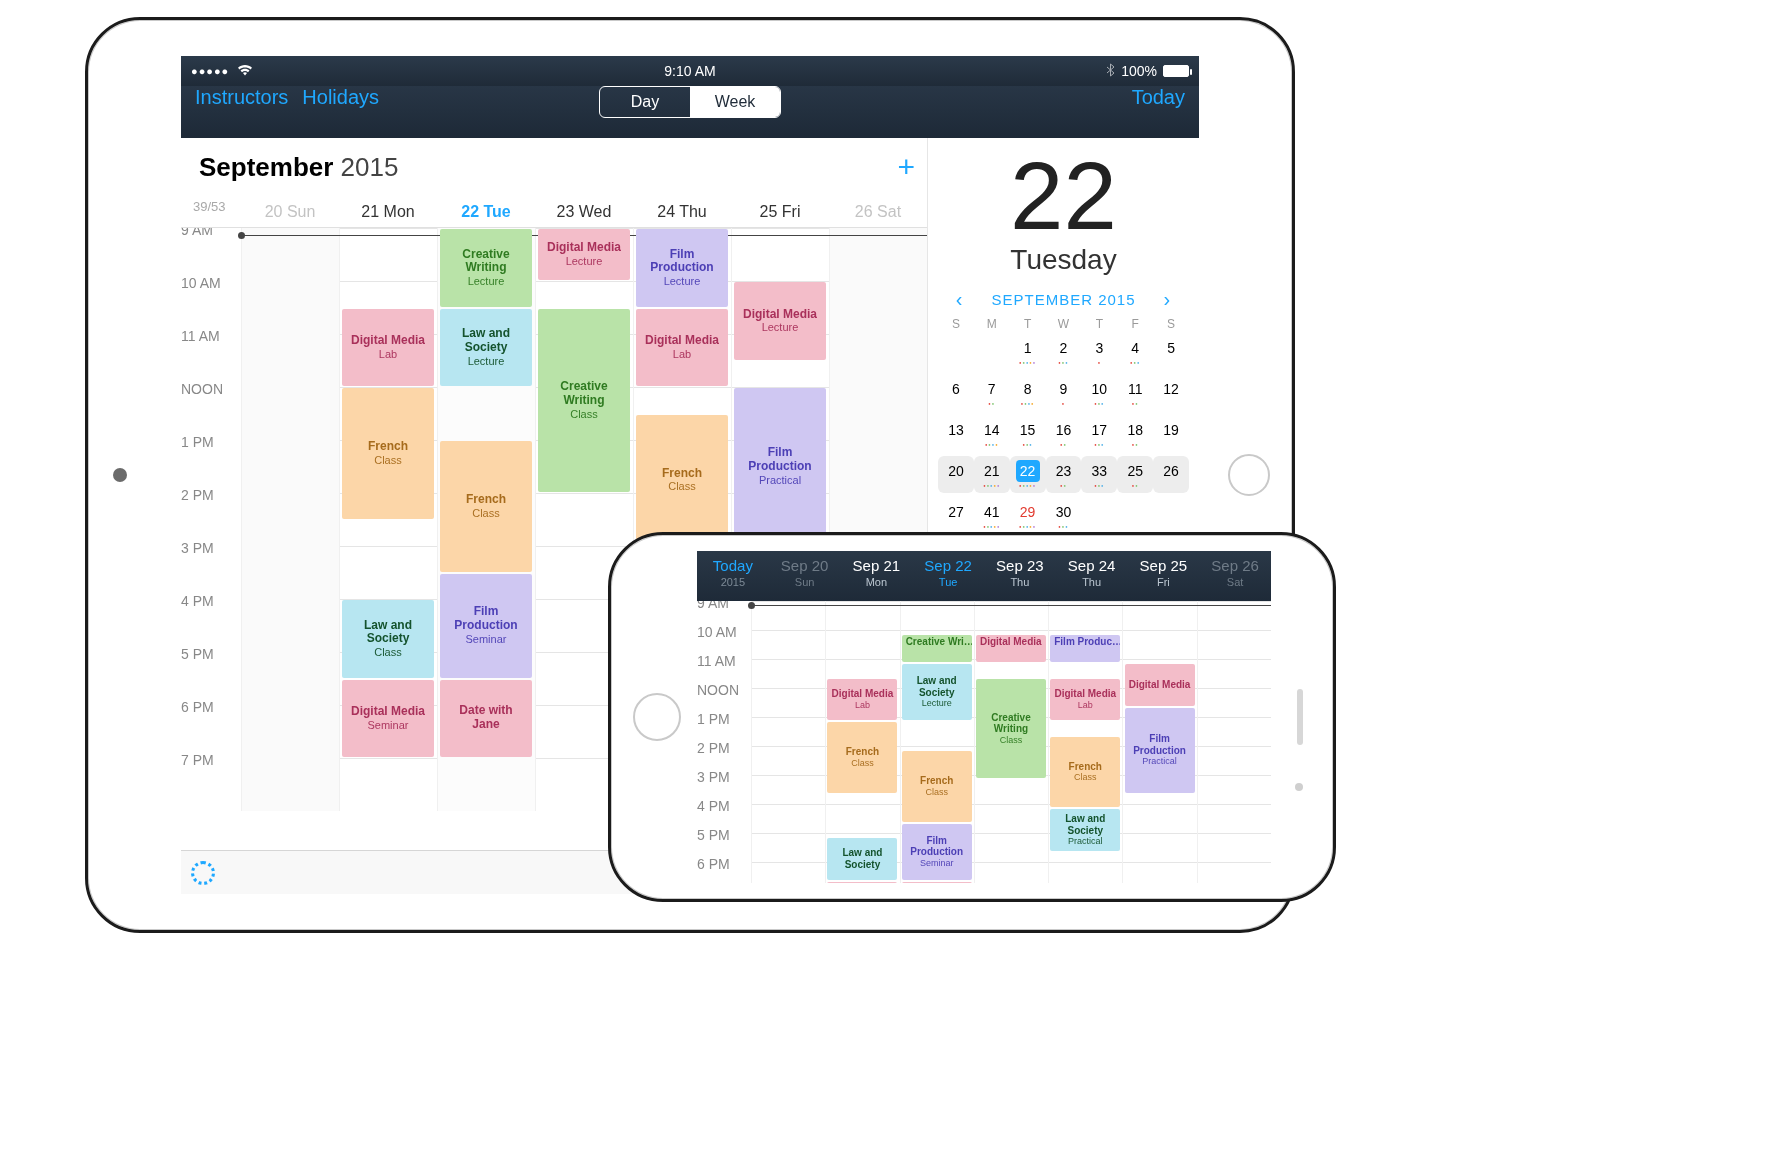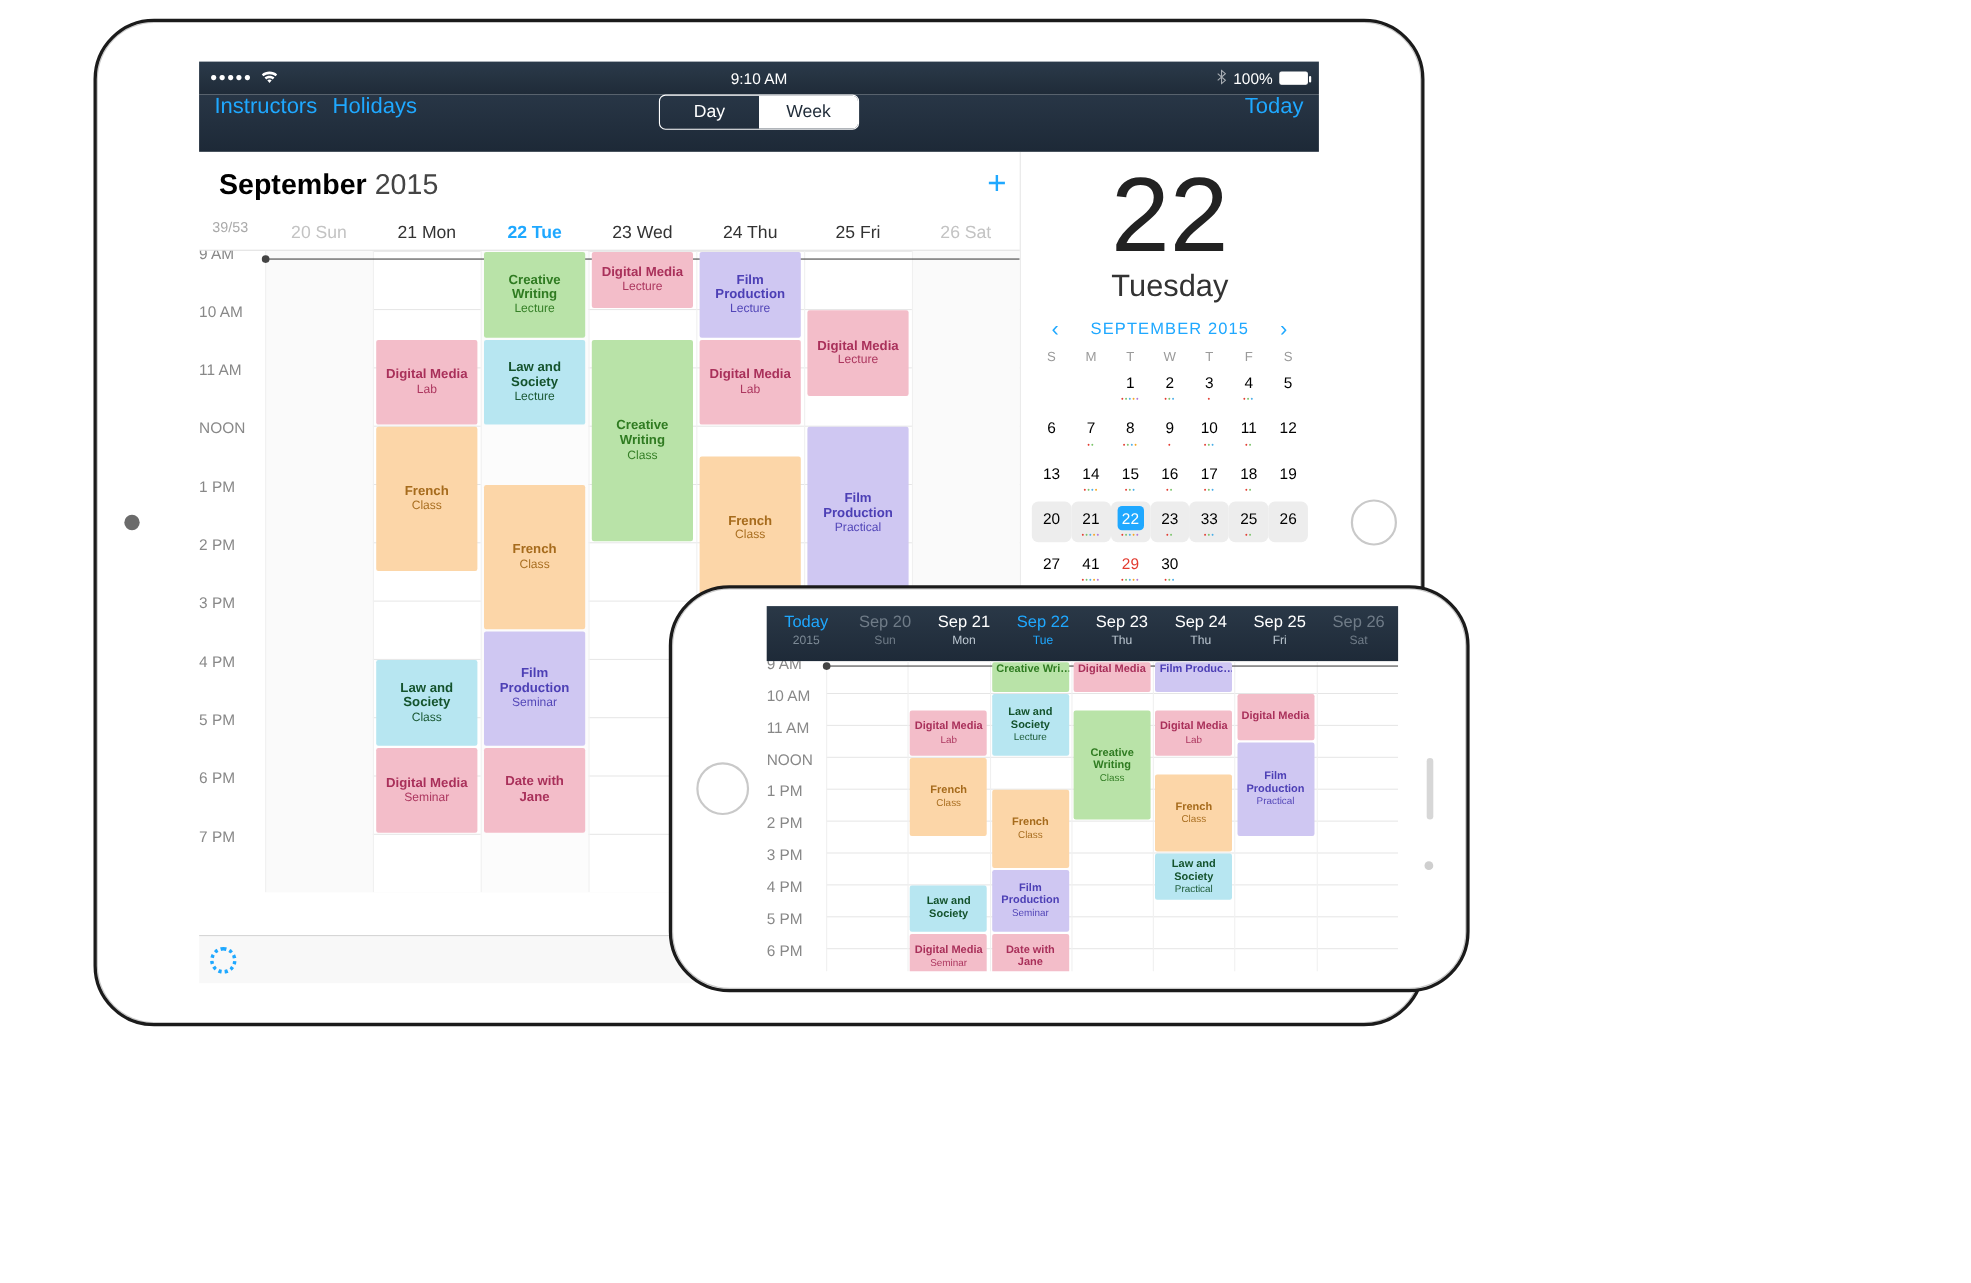--- a/index.html
+++ b/index.html
@@ -180,21 +180,21 @@
   .iphone .hdr .cell .top{font-size:15px;}
   .iphone .hdr .cell .bot{font-size:11px;color:#bcc7d1;margin-top:2px;}
   .iphone .hdr .cell.today-link .top{color:#1fa8ff;}
   .iphone .hdr .cell.today-link .bot{color:#7d8a96;}
   .iphone .hdr .cell.todaycol .top{color:#1fa8ff;}
   .iphone .hdr .cell.todaycol .bot{color:#1fa8ff;}
   .iphone .hdr .cell.weekend .top,.iphone .hdr .cell.weekend .bot{color:#6f7b87;}
   .iphone .grid-wrap{flex:1;position:relative;overflow:hidden;}
   .iphone .time-col{width:54px;}
   .iphone .grid{left:54px;}
-  .iphone .event{font-size:10px;}
+  .iphone .event{font-size:10px;margin-top:33px;}
   .iphone .event .s{font-size:9px;}
 
   :root{--rowh:53px;}
   .iphone{--rowh:29px;}
 </style>
 </head>
 <body>
 
 <div class="ipad">
   <div class="home-btn"></div>

